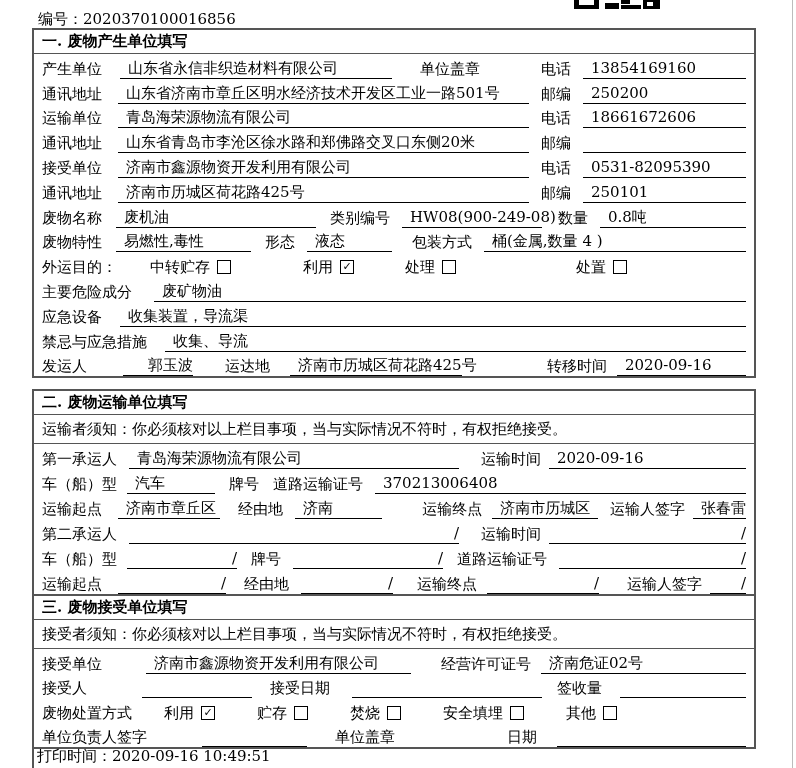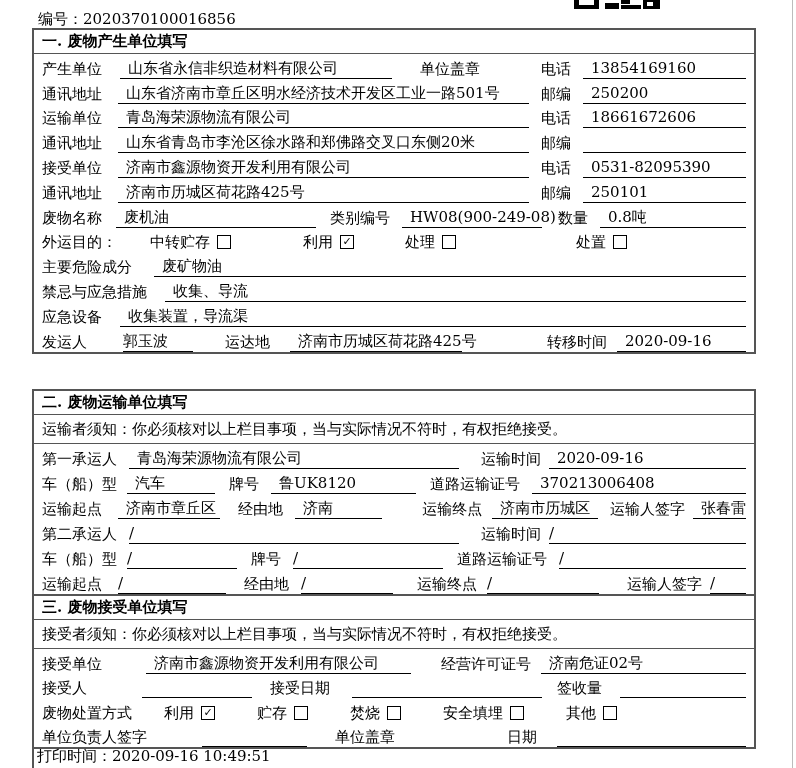--- a/index.html
+++ b/index.html
@@ -12,21 +12,21 @@
   .left-stub{position:absolute;left:32px;top:745px;width:2px;height:23px;background:#555;}
   .sec{position:absolute;left:32px;width:724px;border:2px solid #555;box-sizing:border-box;background:#fff;}
   .sec1{top:28px;}  .sec2{top:389px;}  .sec3{top:594px;}
   .sec-t{font-weight:bold;font-size:15px;height:19px;line-height:19px;padding:2px 8px;border-bottom:1.5px solid #555;}
   .notice{padding:5px 8px 4px;border-bottom:1.5px solid #555;white-space:nowrap;}
   .r{display:flex;align-items:flex-end;padding:0 8px;}
   .sec1 .r{height:24.8px;} .sec2 .r{height:25px;} .sec3 .r{height:24.5px;}
   .l{white-space:nowrap;line-height:19px;}
   .u{border-bottom:1px solid #000;min-height:19px;line-height:19px;white-space:nowrap;padding-left:8px;box-sizing:border-box;}
   .uf{flex:1;}
-  .ctr{text-align:left;padding-left:0;}
+  .ctr{text-align:right;padding-left:0;}
   .sp{flex:1;}
   .rc{width:217px;display:flex;align-items:flex-end;padding-left:12px;box-sizing:border-box;flex:none;}
   .rc .l{margin-right:12px;}
   .cb{width:12px;height:12px;border:1.5px solid #000;font-size:11px;line-height:11px;text-align:center;
       margin-left:7px;margin-bottom:3px;display:inline-block;flex:none;}
   .footer{position:absolute;left:37px;top:747px;font-size:15px;white-space:nowrap;}
 </style>
 </head>
 <body>
 
@@ -107,46 +107,54 @@
 
     <div class="r">
       <span class="l">废物名称</span>
       <span class="u" style="width:200px;margin-left:14px">废机油</span>
       <span class="l" style="margin-left:14px">类别编号</span>
       <span class="u" style="width:140px;margin-left:12px">HW08(900-249-08)</span>
       <span class="l" style="margin-left:16px">数量</span>
       <span class="u uf" style="margin-left:12px">0.8吨</span>
     </div>
 
+    <div class="r">
+      <span class="l">废物特性</span>
+      <span class="u" style="width:135px;margin-left:14px">易燃性,毒性</span>
+      <span class="l" style="margin-left:14px">形态</span>
+      <span class="u" style="width:85px;margin-left:12px">液态</span>
+      <span class="l" style="margin-left:20px">包装方式</span>
+      <span class="u uf" style="margin-left:12px">桶(金属,数量 4 )</span>
+    </div>
 
     <div class="r">
       <span class="l">外运目的：</span>
       <span class="l" style="margin-left:33px">中转贮存</span>
       <span class="cb"></span>
       <span class="l" style="margin-left:72px">利用</span>
       <span class="cb">✓</span>
       <span class="l" style="margin-left:51px">处理</span>
       <span class="cb"></span>
       <span class="l" style="margin-left:120px">处置</span>
       <span class="cb"></span>
     </div>
 
     <div class="r">
       <span class="l">主要危险成分</span>
       <span class="u uf" style="margin-left:22px">废矿物油</span>
     </div>
 
     <div class="r">
+      <span class="l">应急设备</span>
+      <span class="u uf" style="margin-left:18px">收集装置，导流渠</span>
+    </div>
+
+    <div class="r">
       <span class="l">禁忌与应急措施</span>
       <span class="u uf" style="margin-left:18px">收集、导流</span>
-    </div>
-
-    <div class="r">
-      <span class="l">应急设备</span>
-      <span class="u uf" style="margin-left:18px">收集装置，导流渠</span>
     </div>
 
     <div class="r">
       <span class="l">发运人</span>
       <span class="u ctr" style="width:70px;margin-left:36px">郭玉波</span>
       <span class="l" style="margin-left:32px">运达地</span>
       <span class="u" style="width:172px;margin-left:20px">济南市历城区荷花路425号</span>
       <span class="l" style="margin-left:85px">转移时间</span>
       <span class="u uf" style="margin-left:10px">2020-09-16</span>
     </div>
@@ -160,21 +168,20 @@
       <span class="l">第一承运人</span>
       <span class="u" style="width:330px;margin-left:12px">青岛海荣源物流有限公司</span>
       <span class="l" style="margin-left:22px">运输时间</span>
       <span class="u uf" style="margin-left:8px">2020-09-16</span>
     </div>
 
     <div class="r">
       <span class="l">车（船）型</span>
       <span class="u" style="width:88px;margin-left:10px">汽车</span>
       <span class="l" style="margin-left:14px">牌号</span>
-      <span class="u" style="width:145px;margin-left:12px">鲁UK8120</span>
       <span class="l" style="margin-left:14px">道路运输证号</span>
       <span class="u uf" style="margin-left:12px">370213006408</span>
     </div>
 
     <div class="r">
       <span class="l">运输起点</span>
       <span class="u" style="width:108px;margin-left:16px">济南市章丘区</span>
       <span class="l" style="margin-left:18px">经由地</span>
       <span class="u" style="width:92px;margin-left:12px">济南</span>
       <span class="l" style="margin-left:40px">运输终点</span>

